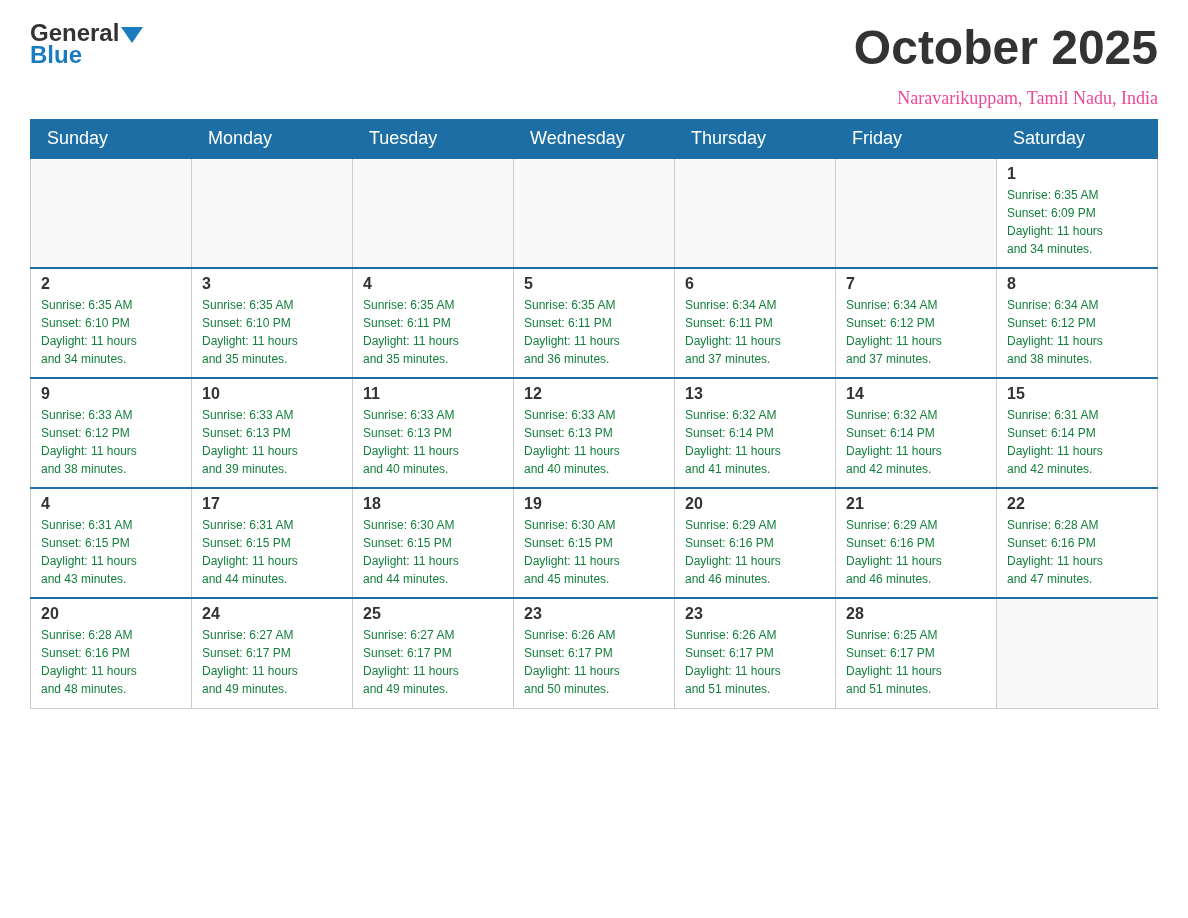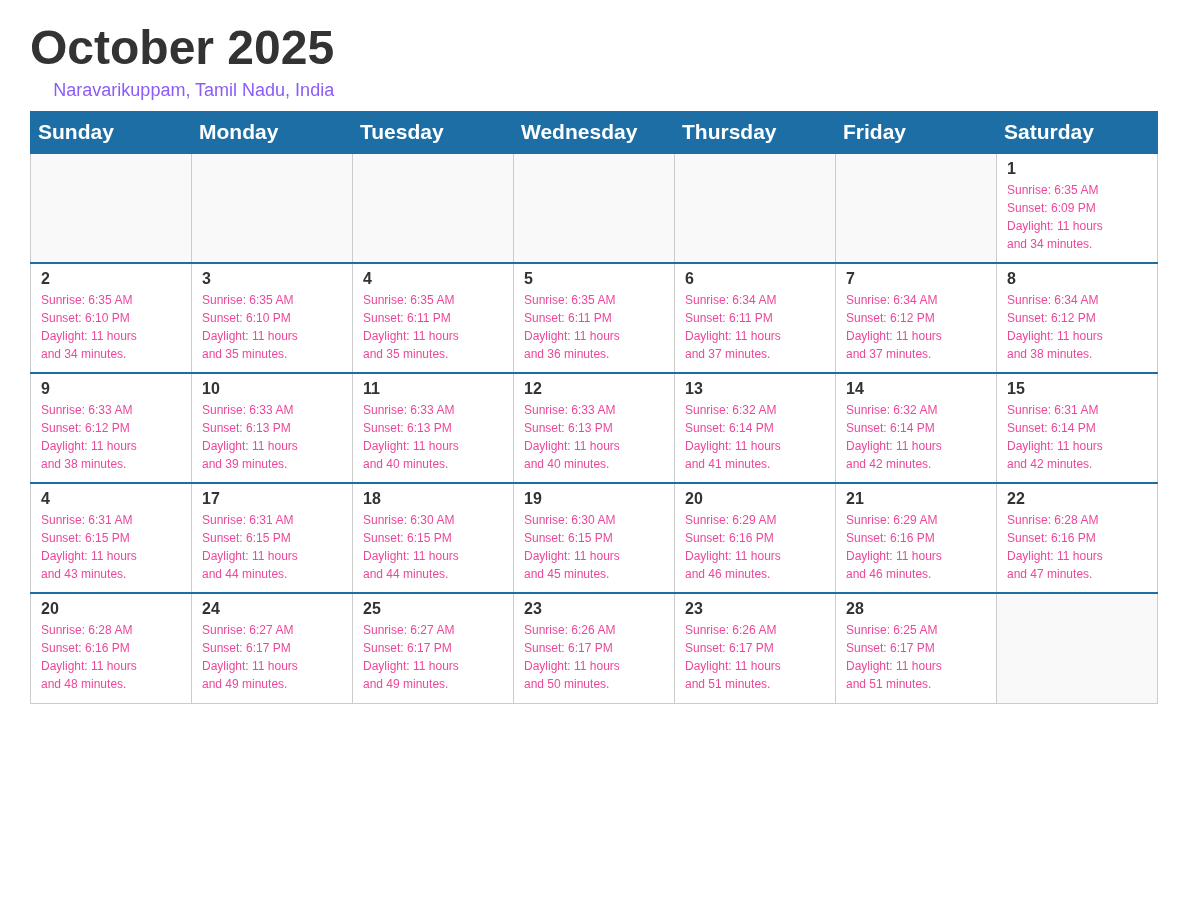--- a/index.html
+++ b/index.html
@@ -23,35 +23,36 @@
     .title-block {
       text-align: right;
     }
     .month-title {
       font-size: 48px;
       font-weight: bold;
       color: #333;
     }
     .location {
       font-size: 18px;
-      color: #8b5cf6;
-      margin-top: 5px;
+      color: #ec4899;
+      margin-top: 13px;
+      font-family: Liberation Serif, serif;
     }
     .calendar {
       width: 100%;
       border-collapse: collapse;
       margin-top: 10px;
     }
     .calendar th {
       background-color: #1c6ea4;
       color: #fff;
-      padding: 8px 7px;
+      padding: 8px 16px;
       text-align: left;
-      font-size: 21px;
-      font-weight: bold;
+      font-size: 18px;
+      font-weight: normal;
       border: 1px solid #1c6ea4;
     }
     .calendar td {
       vertical-align: top;
       padding: 6px 10px;
       border: 1px solid #ccc;
       width: 14.28%;
       font-size: 13px;
       color: #333;
       height: 110px;
@@ -64,38 +65,51 @@
     }
     .day-number {
       font-size: 16px;
       font-weight: bold;
       display: block;
       margin-bottom: 3px;
       color: #333;
     }
     .day-info {
       font-size: 12px;
-      color: #ec4899;
+      color: #15803d;
       line-height: 1.5;
     }
     .empty-cell {
       background: #f9f9f9;
     }
     .logo-wrapper {
       display: flex;
       align-items: center;
     }
     .logo-text-block {
       line-height: 1.1;
     }
   </style>
 </head>
 <body>
 
 <div class="header">
+  <div class="logo">
+    <div class="logo-wrapper">
+      <div class="logo-text-block">
+        <div style="display:flex; align-items:center; font-size:24px; font-weight:bold; color:#333;">
+          <span>General</span>
+          <svg width="22" height="16" viewBox="0 0 22 16" style="margin-left:2px; margin-top:4px;">
+            <polygon points="0,0 22,0 11,16" fill="#1a7bbf"></polygon>
+          </svg>
+        </div>
+        <div style="font-size:24px; font-weight:bold; color:#1a7bbf; margin-top:-4px;">Blue</div>
+      </div>
+    </div>
+  </div>
   <div class="title-block">
     <div class="month-title">October 2025</div>
     <div class="location">Naravarikuppam, Tamil Nadu, India</div>
   </div>
 </div>
 
 <table class="calendar">
   <thead>
     <tr>
       <th>Sunday</th>

